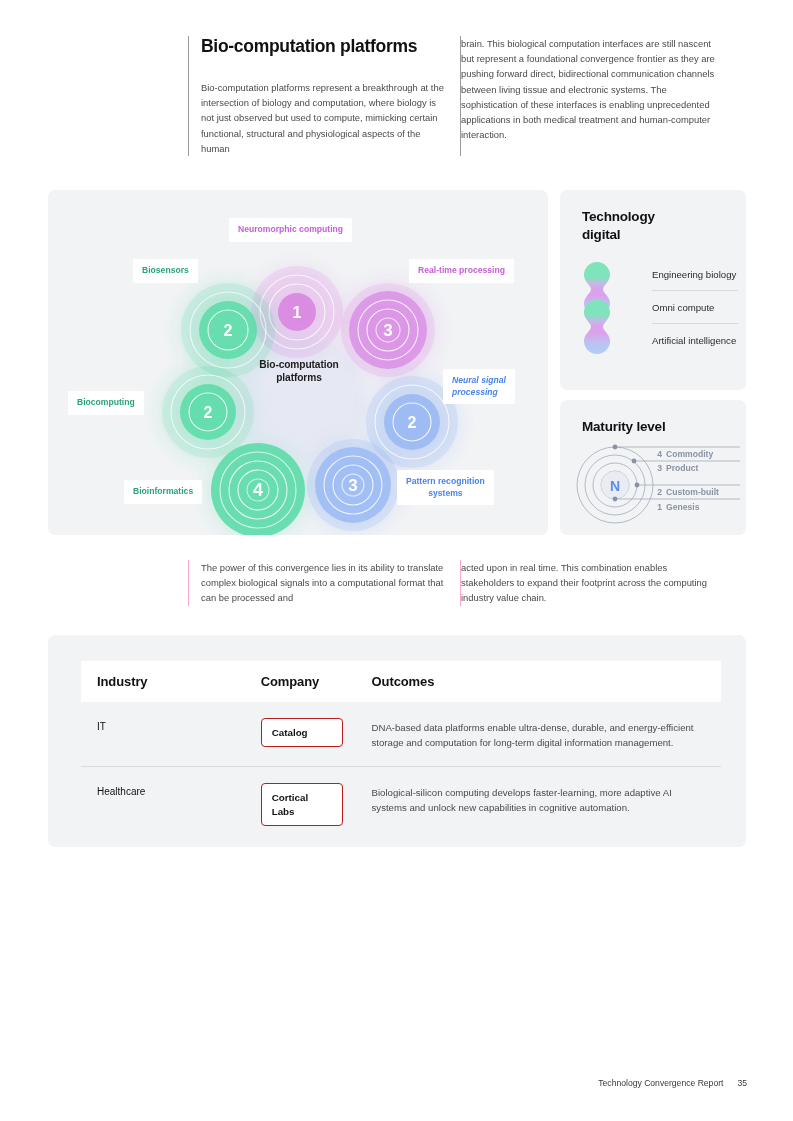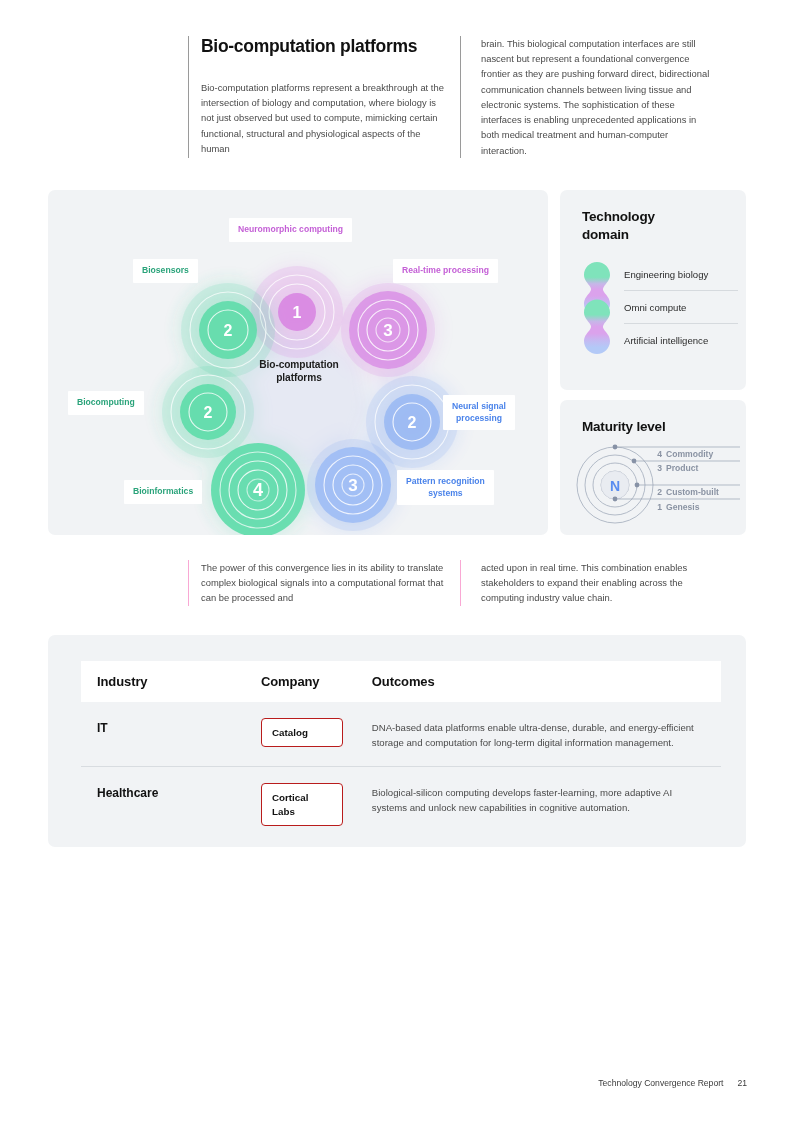--- a/index.html
+++ b/index.html
@@ -26,21 +26,21 @@
     display: flex;
     gap: 0;
   }
   .intro-col {
     width: 272px;
     box-sizing: border-box;
     border-left: 1px solid #9a9a9a;
     padding-left: 12px;
     padding-right: 16px;
   }
-  .intro-col.right { padding-left: 20px; }
+  .intro-col.right { padding-left: 0; }
   .intro-title {
     font-size: 17.5px;
     font-weight: bold;
     letter-spacing: -0.3px;
     color: #111;
     margin: 0 0 22px 0;
     line-height: 1.25;
   }
   .intro-body {
     font-size: 9.4px;
@@ -106,20 +106,21 @@
     top: 0;
     width: 114px;
   }
   .domain-item {
     height: 32px;
     display: flex;
     align-items: center;
     font-size: 9.6px;
     color: #2b2b2b;
     border-bottom: 1px solid #d6dade;
+    margin-left: 28px;
   }
   .domain-item:last-child { border-bottom: none; }
 
   
   .maturity-wrap {
     position: absolute;
     left: 14px;
     top: 44px;
     width: 166px;
     height: 82px;
@@ -196,22 +197,22 @@
   .tbl thead th.c-industry { width: 168px; padding-left: 16px; }
   .tbl thead th.c-company  { width: 112px; }
   .tbl thead th.c-outcomes { width: 360px; }
   .tbl tbody td {
     vertical-align: top;
     padding: 16px 0 16px 0;
     border-bottom: 1px solid #d8dce0;
   }
   .tbl tbody tr:last-child td { border-bottom: none; }
   .tbl td.c-industry {
-    font-size: 12px;
-    font-weight: bold;
+    font-size: 10px;
+    font-weight: normal;
     color: #111;
     padding-left: 16px;
     padding-top: 19px;
   }
   .tbl td.c-outcomes {
     font-size: 9.6px;
     line-height: 1.58;
     color: #4a4a4a;
     padding-top: 18px;
     padding-right: 14px;
@@ -352,34 +353,34 @@
           <circle cx="180" cy="140" r="29" fill="#5fdcaa" opacity="0.90"></circle>
           <circle cx="180" cy="140" r="20" fill="none" stroke="#ffffff" stroke-width="1.1" opacity="0.8"></circle>
           <text x="180" y="140" text-anchor="middle" dominant-baseline="central" font-family="Liberation Sans, sans-serif" font-size="16" font-weight="bold" fill="#ffffff">2</text>
         </g>
       </svg>
 
       <div class="center-label">Bio-computation
 platforms</div>
 
       <div class="pill" style="left:181px; top:28px; color:#c45fd6;">Neuromorphic computing</div>
-      <div class="pill" style="left:345px; top:69px; color:#c45fd6;">Real-time processing</div>
-      <div class="pill" style="left:395px; top:205px; color:#4a83ea; text-align:center;">Neural signal
+      <div class="pill" style="left:361px; top:69px; color:#c45fd6;">Real-time processing</div>
+      <div class="pill" style="left:395px; top:179px; color:#4a83ea; text-align:left;font-style:italic;">Neural signal
 processing</div>
       <div class="pill" style="left:349px; top:280px; color:#4a83ea; text-align:center;">Pattern recognition
 systems</div>
       <div class="pill" style="left:76px; top:290px; color:#2aa37a;">Bioinformatics</div>
       <div class="pill" style="left:20px; top:201px; color:#2aa37a;">Biocomputing</div>
       <div class="pill" style="left:73px; top:69px; color:#2aa37a;margin-left:12px;">Biosensors</div>
     </div>
   </div>
 
   <div class="card card-domain">
     <div class="card-title" style="white-space:pre-line;">Technology
-domain</div>
+digital</div>
 
     <div class="domain-legend">
       <svg class="domain-chain" width="30" height="96" viewBox="0 0 30 96">
         <defs>
           <linearGradient id="chainGrad" x1="0" y1="0" x2="0" y2="1">
             <stop offset="0%" stop-color="#7fe3bb"></stop>
             <stop offset="28%" stop-color="#7fe3bb"></stop>
             <stop offset="40%" stop-color="#c6b7e8"></stop>
             <stop offset="50%" stop-color="#dba2ec"></stop>
             <stop offset="62%" stop-color="#dba2ec"></stop>
@@ -471,21 +472,21 @@
       </svg>
     </div>
   </div>
 </div>
 
 <div class="midtext">
   <div class="intro-col left">
     <p class="intro-body">The power of this convergence lies in its ability to translate complex biological signals into a computational format that can be processed and</p>
   </div>
   <div class="intro-col right">
-    <p class="intro-body">acted upon in real time. This combination enables stakeholders to expand their enabling across the computing industry value chain.</p>
+    <p class="intro-body">acted upon in real time. This combination enables stakeholders to expand their footprint across the computing industry value chain.</p>
   </div>
 </div>
 
 <div class="table-card">
   <table class="tbl">
     <thead>
       <tr>
         <th class="c-industry">Industry</th>
         <th class="c-company">Company</th>
         <th class="c-outcomes">Outcomes</th>
@@ -506,14 +507,14 @@
 Labs</span>
         </td>
         <td class="c-outcomes">Biological-silicon computing develops faster-learning, more adaptive AI systems and unlock new capabilities in cognitive automation.</td>
       </tr>
     </tbody>
   </table>
 </div>
 
 <div class="footer">
   <span>Technology Convergence Report</span>
-  <span>21</span>
+  <span>35</span>
 </div>
 
 </body></html>

